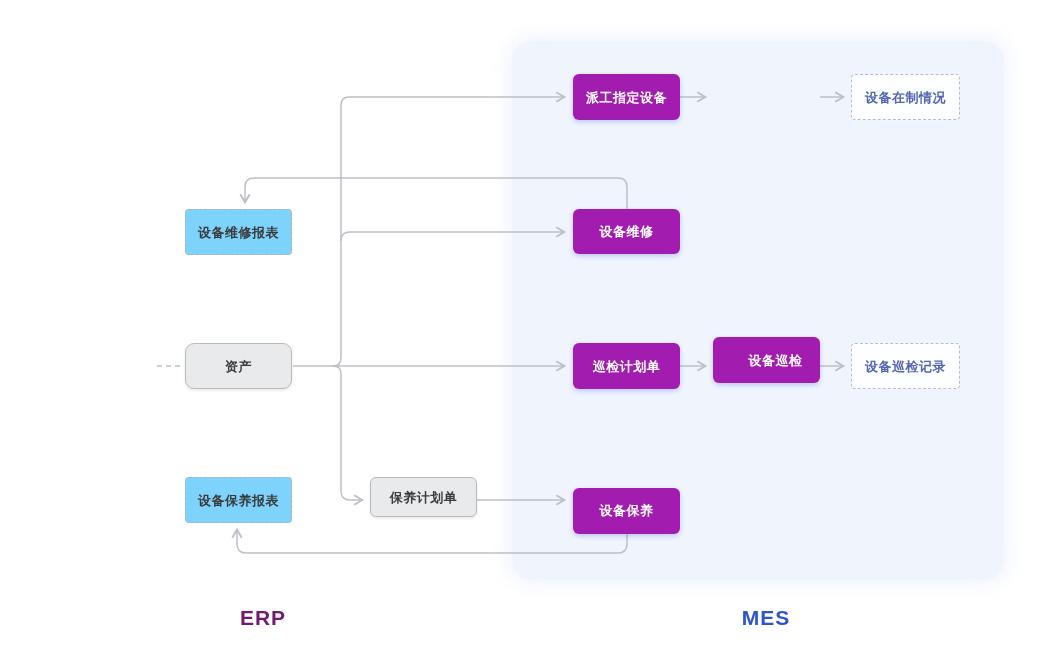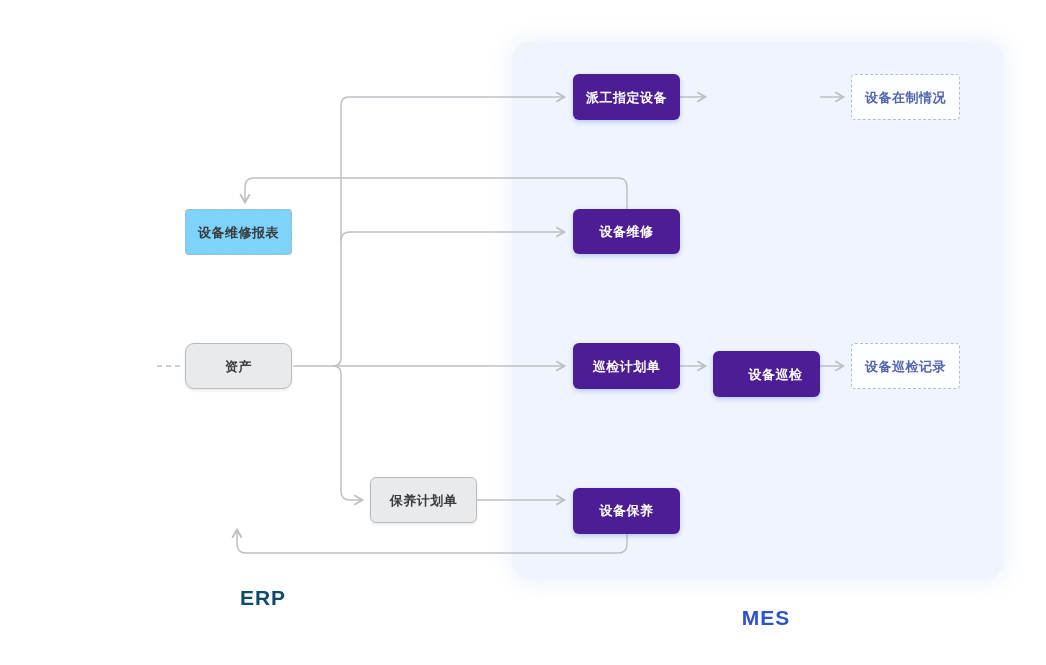--- a/index.html
+++ b/index.html
@@ -19,41 +19,41 @@
   }
   svg.wires{position:absolute;left:0;top:0;z-index:2;}
   .node{
     position:absolute;z-index:3;
     display:flex;align-items:center;justify-content:center;
     font-size:13px;line-height:1;letter-spacing:.5px;
     box-sizing:border-box;text-align:center;
     border-radius:6px;
   }
   .node.blue{
-    background:#4c1d95;color:#ffffff;font-weight:600;
+    background:#a21caf;color:#ffffff;font-weight:600;
     box-shadow:0 2px 5px rgba(43,84,225,.28);
   }
   .node.gray{
     background:#e9eaec;color:#3a3a3a;font-weight:600;
     border:1px solid #b9babc;
     box-shadow:0 2px 3px rgba(0,0,0,.08);
   }
   .node.dashed-erp{
     background:#7dd3fc;color:#3a3a3a;font-weight:600;
     border:1px dashed #b0b3b8;border-radius:4px;
   }
   .node.dashed-mes{
     background:rgba(255,255,255,.85);color:#5165b2;font-weight:600;
     border:1px dashed #b4bcd4;border-radius:4px;
   }
   .lane-label{
     position:absolute;z-index:3;width:100px;
     text-align:center;font-size:21px;font-weight:600;letter-spacing:1px;
   }
-  .lane-label.erp{left:213px;top:586px;color:#0c4a6e;}
+  .lane-label.erp{left:213px;top:606px;color:#701a75;}
   .lane-label.mes{left:716px;top:606px;color:#2d53cf;}
 </style>
 </head>
 <body>
 
 <div class="stage">
 
   <div class="mes-panel"></div>
 
   <svg class="wires" width="1046" height="665" viewBox="0 0 1046 665">
@@ -76,33 +76,34 @@
       <path d="M627 209 V187 Q627 178 618 178 H254 Q245 178 245 187 V201" marker-end="url(#arr)"></path>
       <path d="M627 523 V544 Q627 553 618 553 H246 Q237 553 237 544 V531" marker-end="url(#arr)"></path>
     </g>
   </svg>
 
 
   <div class="node gray" style="left:185px;top:343px;width:107px;height:46px;border-radius:9px;">资产</div>
 
   <div class="node dashed-erp" style="left:185px;top:209px;width:107px;height:46px;">设备维修报表</div>
 
+  <div class="node dashed-erp" style="left:185px;top:477px;width:107px;height:46px;">设备保养报表</div>
 
-  <div class="node gray" style="left:370px;top:477px;width:107px;height:46px;">保养计划单</div>
+  <div class="node gray" style="left:370px;top:477px;width:107px;height:40px;">保养计划单</div>
 
   <div class="node blue" style="left:573px;top:74px;width:107px;height:46px;">派工指定设备</div>
 
 
   <div class="node dashed-mes" style="left:851px;top:74px;width:109px;height:46px;">设备在制情况</div>
 
   <div class="node blue" style="left:573px;top:209px;width:107px;height:45px;">设备维修</div>
 
   <div class="node blue" style="left:573px;top:343px;width:107px;height:46px;">巡检计划单</div>
 
-  <div class="node blue" style="left:713px;top:351px;width:107px;height:46px;padding-left:18px;">设备巡检</div>
+  <div class="node blue" style="left:713px;top:337px;width:107px;height:46px;padding-left:18px;">设备巡检</div>
 
   <div class="node dashed-mes" style="left:851px;top:343px;width:109px;height:46px;">设备巡检记录</div>
 
   <div class="node blue" style="left:573px;top:488px;width:107px;height:46px;font-family:Liberation Mono, monospace;">设备保养</div>
 
   <div class="lane-label erp">ERP</div>
   <div class="lane-label mes">MES</div>
 
 </div>
 

